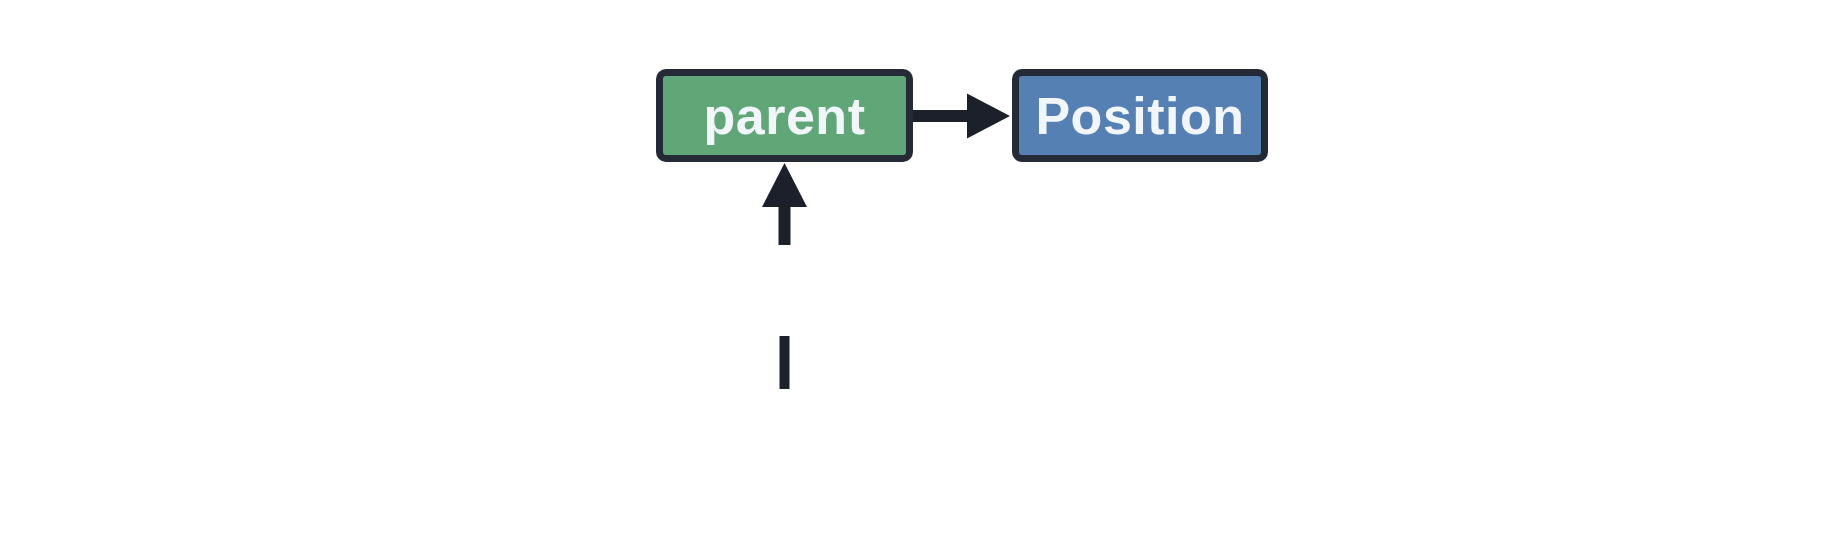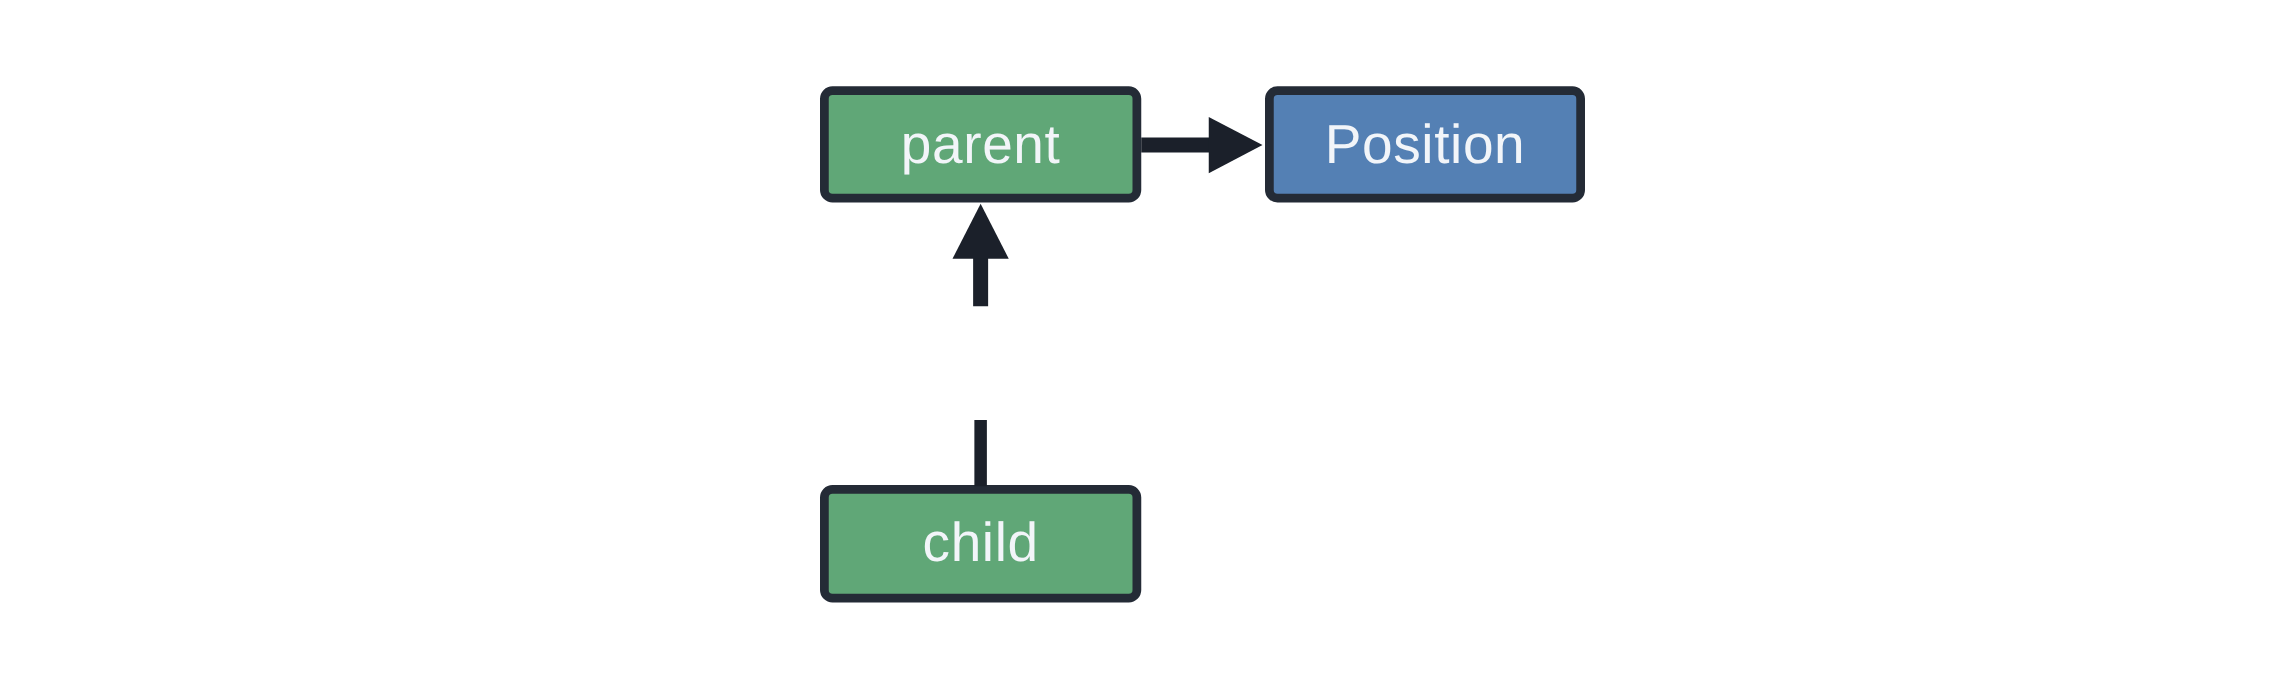--- a/index.html
+++ b/index.html
@@ -25,24 +25,25 @@
     display: flex;
     align-items: center;
     justify-content: center;
     border: 7px solid var(--node-border);
     border-radius: 10px;
   }
   .node--entity   { background: var(--entity-fill); }
   .node--component{ background: var(--component-fill); }
   .node-label {
     color: var(--node-text);
-    font-size: 44px;
+    font-size: 52px;
     letter-spacing: 0.5px;
     line-height: 1;
     user-select: none;
+    font-weight: bold;
   }
   #node-parent   { left: 656px;  top: 69px;  width: 257px; height: 93px; }
   #node-position { left: 1012px; top: 69px;  width: 256px; height: 93px; }
   #node-childof  { left: 656px;  top: 243px; width: 257px; height: 94px; }
   #node-child    { left: 656px;  top: 388px; width: 257px; height: 94px; }
   .edges {
     position: absolute;
     left: 0; top: 0;
     width: 1830px;
     height: 548px;
@@ -57,23 +58,20 @@
 
   <div class="node node--entity" id="node-parent">
     <span class="node-label">parent</span>
   </div>
 
   <div class="node node--component" id="node-position">
     <span class="node-label">Position</span>
   </div>
 
 
-  <div class="node node--entity" id="node-child">
-    <span class="node-label">child</span>
-  </div>
 
   <svg class="edges" viewBox="0 0 1830 548" xmlns="http://www.w3.org/2000/svg">
 
     <g>
       <rect class="edge-shape" x="913" y="110" width="56" height="12"></rect>
       <polygon class="edge-shape" points="967,93.5 967,138.5 1010,116"></polygon>
     </g>
 
     <g>
       <rect class="edge-shape" x="778.5" y="205" width="12" height="40"></rect>

